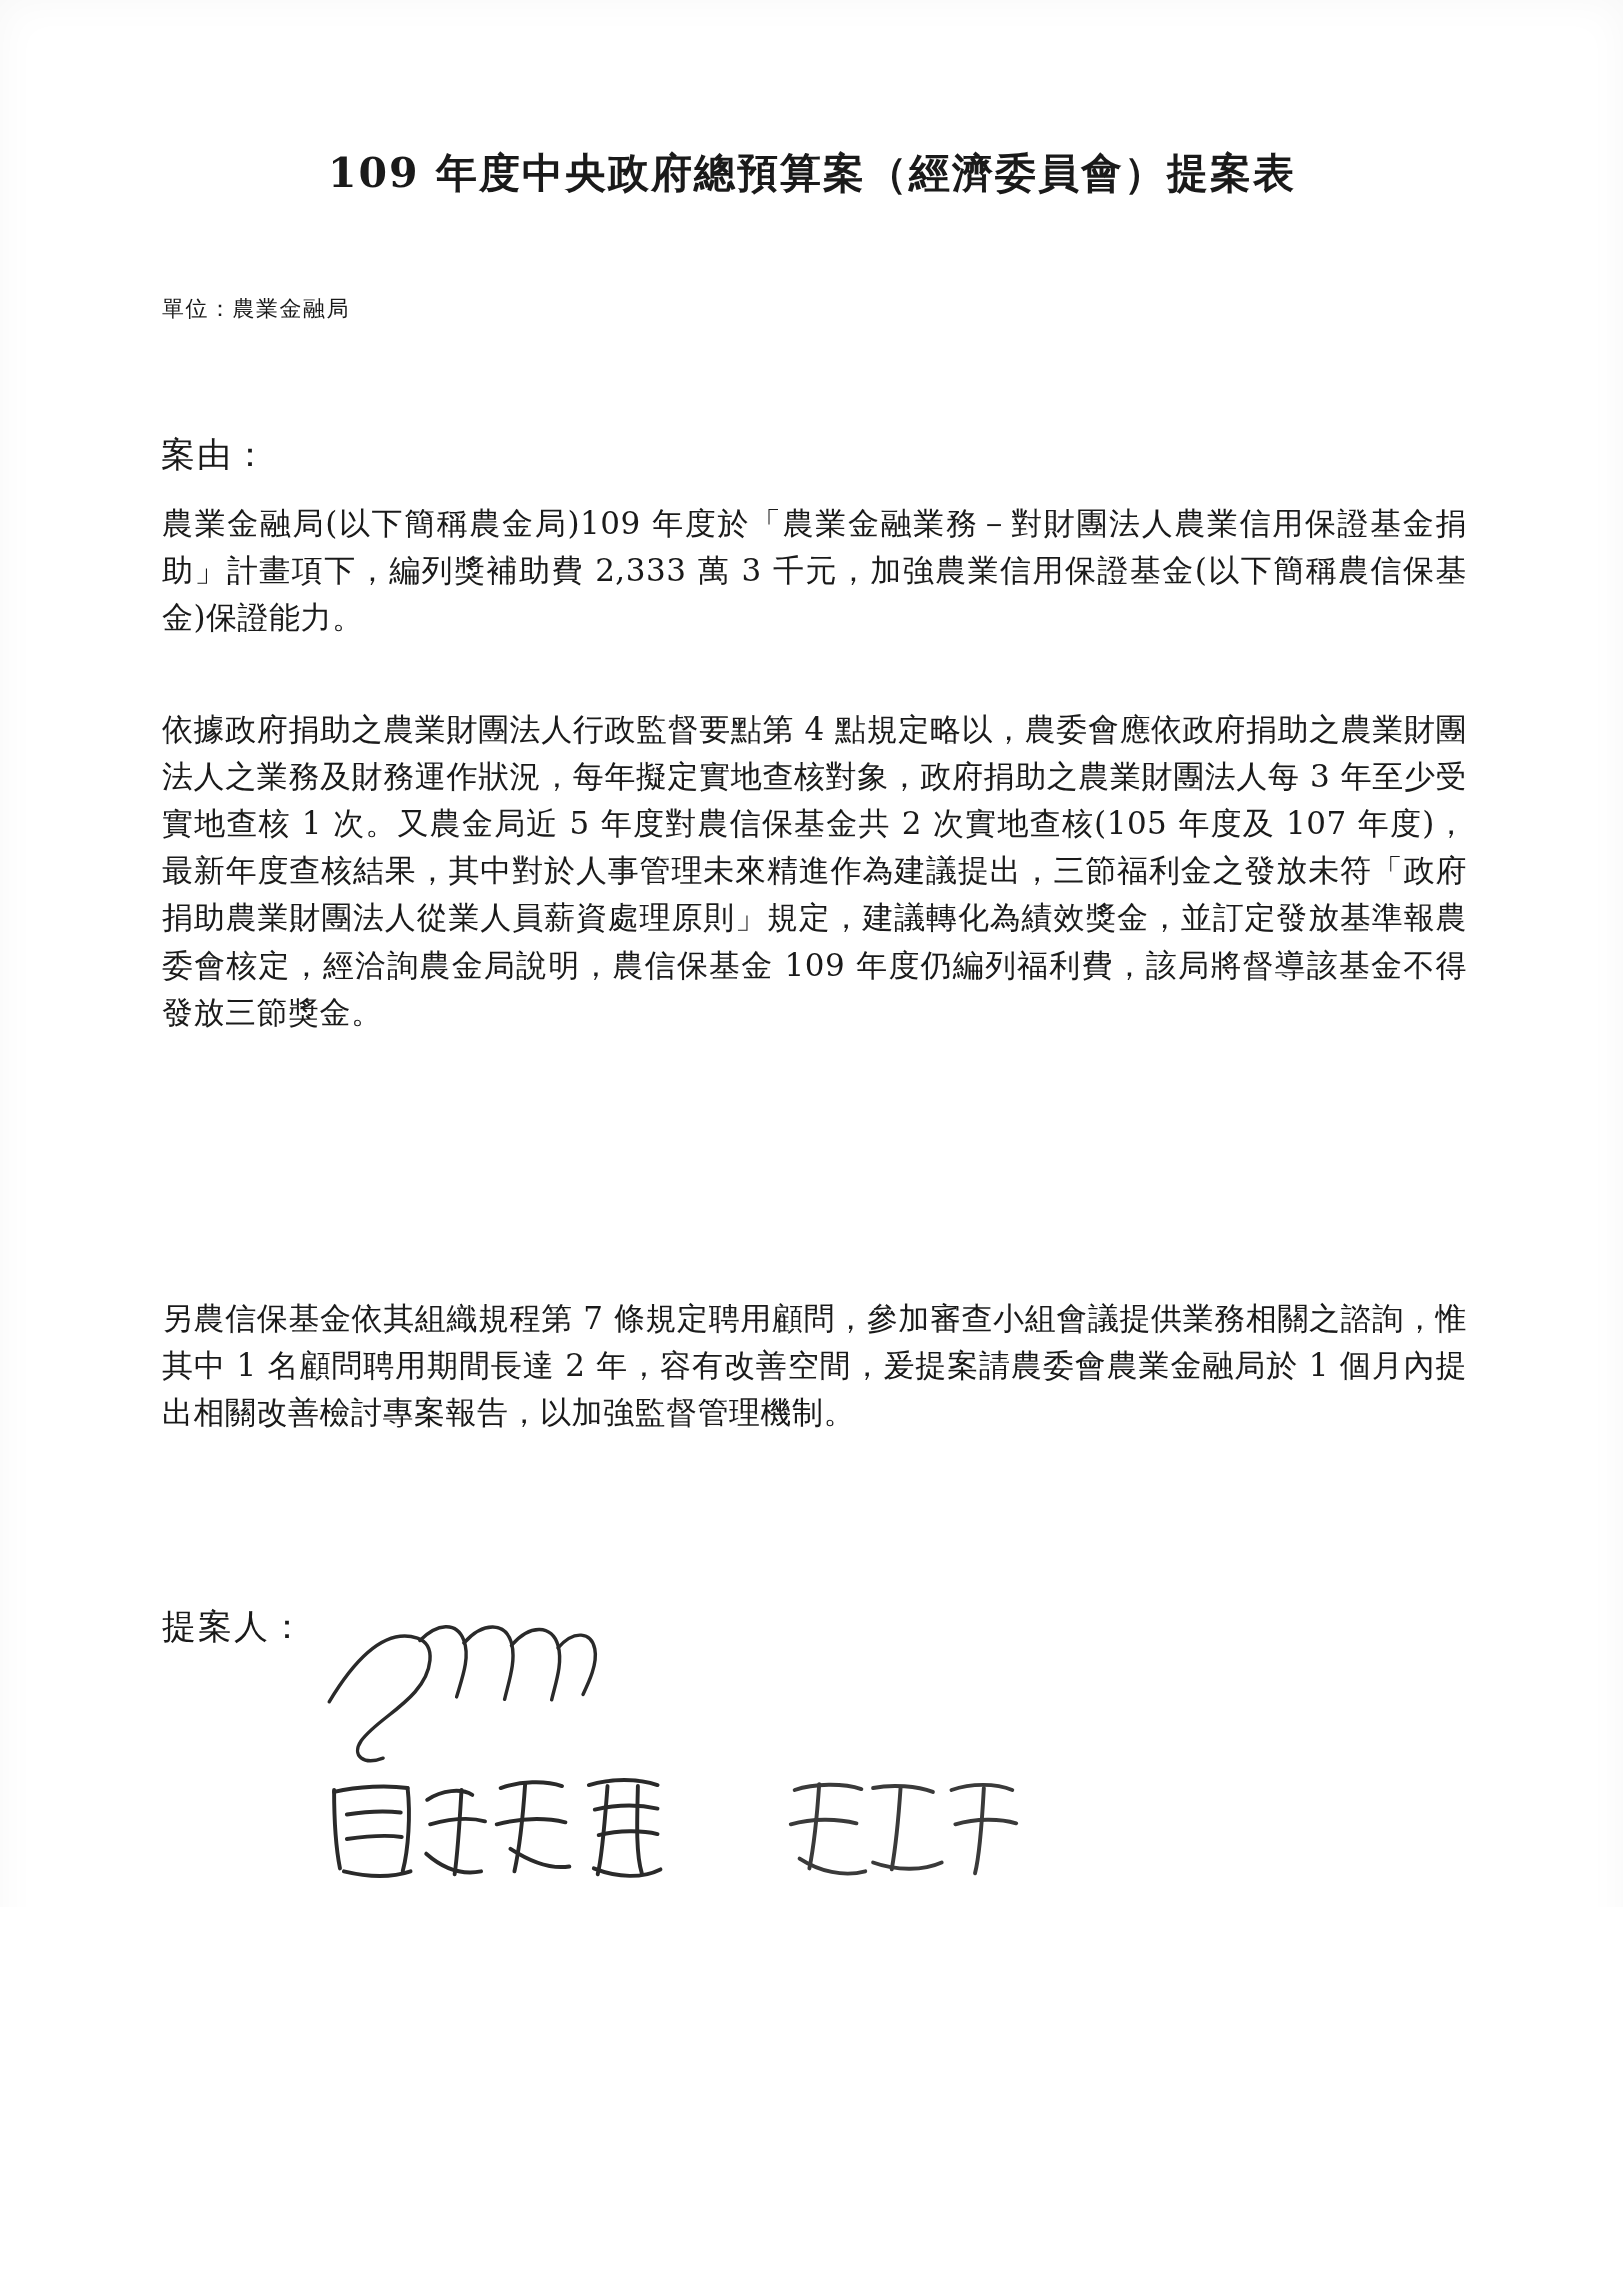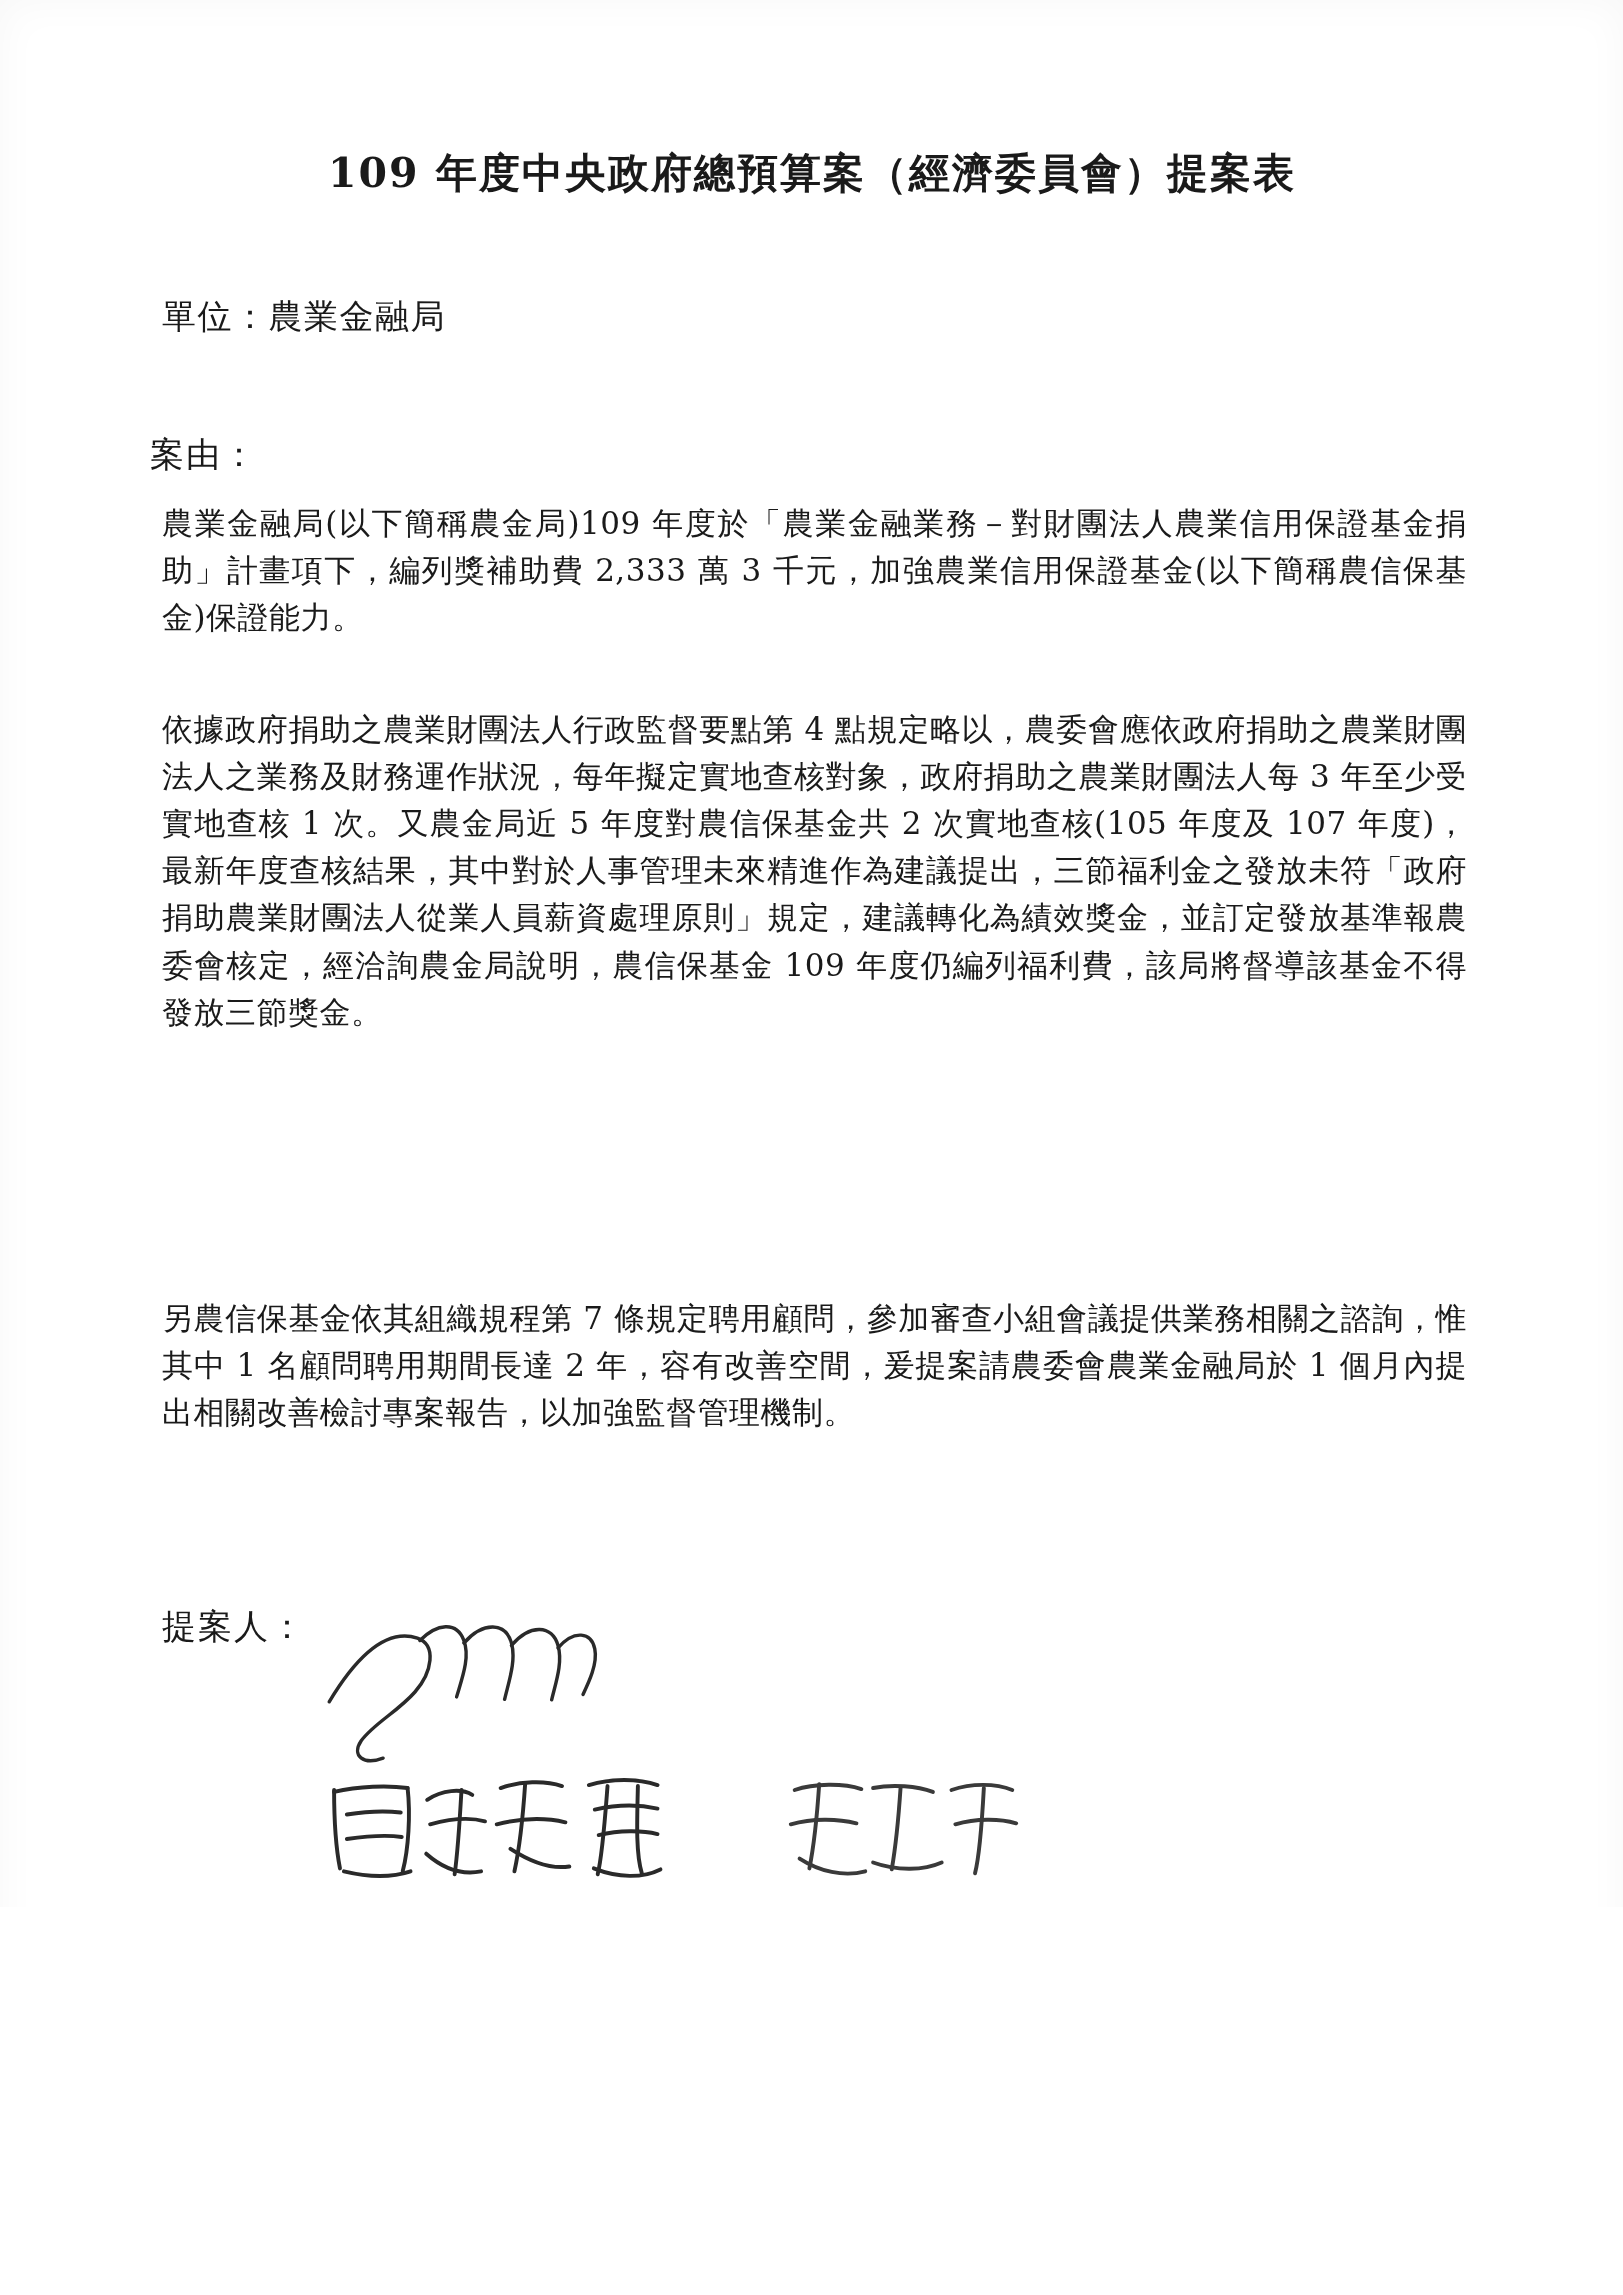--- a/index.html
+++ b/index.html
@@ -55,28 +55,28 @@
     font-size: 39px;
     font-weight: bold;
     letter-spacing: 2.9px;
     font-family: "DejaVu Serif", "Liberation Serif", serif;
   }
 
   .unit-line {
     position: absolute;
     left: 162px;
     top: 294px;
-    font-size: 34px;
+    font-size: 22px;
     letter-spacing: 1.5px;
     font-family: "DejaVu Serif", "Liberation Serif", serif;
   }
 
   .section-label {
     position: absolute;
-    left: 150px;
+    left: 161px;
     top: 432px;
     font-size: 34px;
     letter-spacing: 2px;
     font-family: "DejaVu Serif", "Liberation Serif", serif;
   }
 
   .body-block {
     position: absolute;
     left: 162px;
     width: 1305px;

